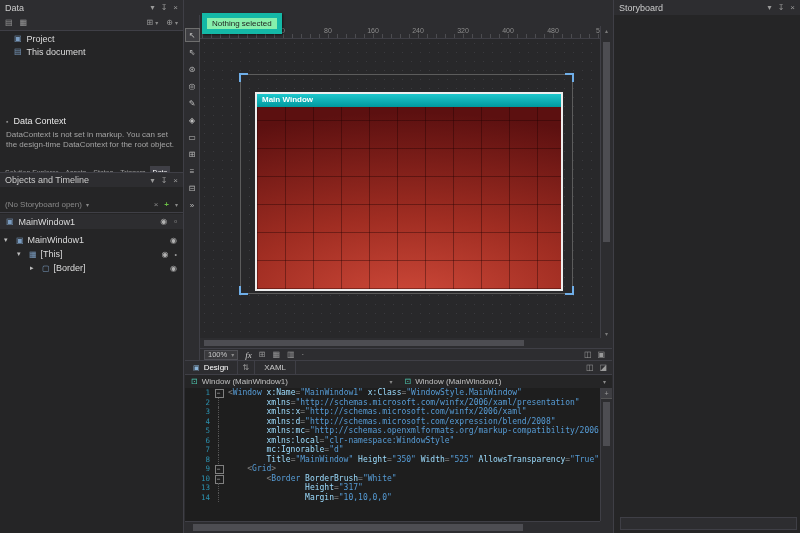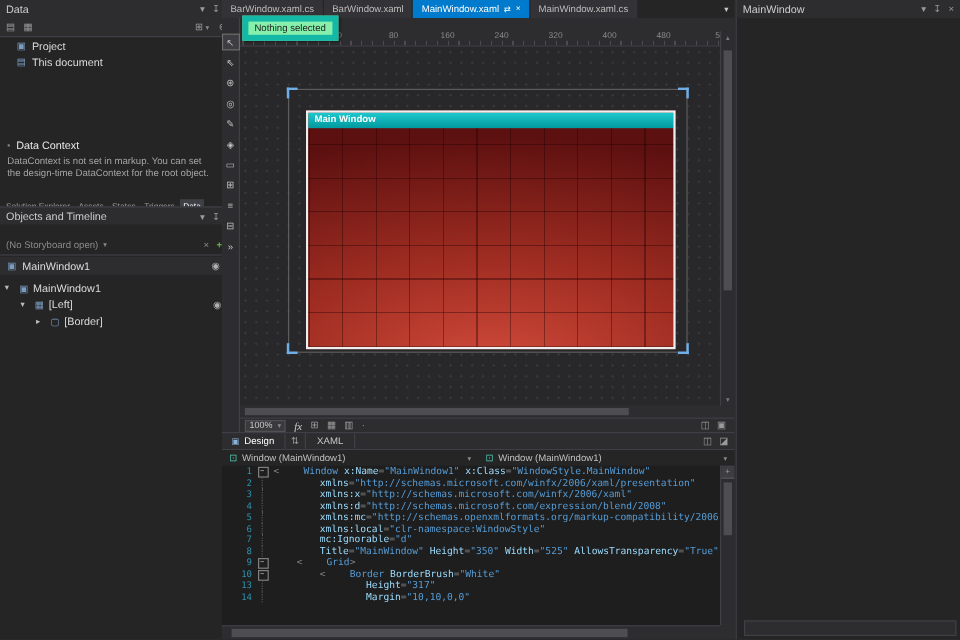--- a/index.html
+++ b/index.html
@@ -5,21 +5,21 @@
   *{margin:0;padding:0;box-sizing:border-box;}
   html,body{width:800px;height:533px;}
   body{position:relative;background:#2d2d30;font-family:"Liberation Sans",sans-serif;font-size:9px;color:#c8c8c8;overflow:hidden;}
 
   
   .panel-header{position:absolute;left:0;right:0;height:15px;display:flex;align-items:center;padding:0 5px;background:#2d2d30;color:#cccccc;}
   .panel-header .ph-title{flex:1;font-size:9px;}
   .ph-icons{display:flex;gap:6px;color:#9a9a9a;font-size:8px;}
 
   
-  #left-dock{position:absolute;left:0;top:0;width:200px;height:533px;background:#252526;border-right:1px solid #3f3f46;}
+  #left-dock{position:absolute;left:0;top:0;width:184px;height:533px;background:#252526;border-right:1px solid #3f3f46;}
   #data-toolbar{position:absolute;top:15px;left:0;right:0;height:16px;display:flex;align-items:center;padding:0 5px;gap:7px;background:#2d2d30;border-bottom:1px solid #3f3f46;color:#9a9a9a;font-size:8px;}
   #data-toolbar .grp-right{margin-left:auto;display:flex;gap:8px;}
   .mini-btn{display:flex;align-items:center;gap:2px;}
   .mini-btn .dd{font-size:6px;color:#8a8a8a;}
   #data-items{position:absolute;top:32px;left:0;right:0;}
   .data-item{height:13px;display:flex;align-items:center;gap:5px;padding-left:14px;color:#dcdcdc;}
   .data-item .di-icon{color:#7a9cc0;font-size:8px;}
   #data-context-header{position:absolute;top:116px;left:6px;display:flex;gap:5px;align-items:center;color:#e8e8e8;font-size:9px;}
   #data-context-header .bullet{color:#8a8a8a;font-size:7px;}
   #data-context-text{position:absolute;top:130px;left:6px;width:172px;color:#a4a4a4;font-size:8px;line-height:10px;}
@@ -100,21 +100,21 @@
   .nav-half .chev{margin-left:auto;color:#8a8a8a;font-size:6px;}
 
   #code{position:absolute;top:388px;left:0;right:12px;bottom:12px;background:#1e1e1e;overflow:hidden;font-family:"DejaVu Sans Mono","Liberation Mono",monospace;font-size:8px;}
   .cl{display:flex;height:9.5px;line-height:9.5px;white-space:pre;}
   .ln{width:28px;text-align:right;padding-right:3px;color:#2b91af;flex:none;font-size:7.5px;}
   .fold{width:11px;flex:none;position:relative;}
   .fold.start::before{content:"";position:absolute;left:2px;top:1px;width:7px;height:7px;border:1px solid #808080;background:#1e1e1e;}
   .fold.start::after{content:"\2212";position:absolute;left:2px;top:2px;width:7px;font-size:6px;line-height:6px;text-align:center;color:#c0c0c0;}
   .fold.guide::before{content:"";position:absolute;left:5px;top:0;bottom:0;border-left:1px dotted #555555;}
   .codeline{flex:1;overflow:hidden;padding-left:4px;}
-  .c-p{color:#808080;} .c-t{color:#569cd6;margin-left:20px;} .c-a{color:#9cdcfe;} .c-s{color:#569cd6;} .c-n{color:#d4d4d4;}
+  .c-p{color:#808080;} .c-t{color:#569cd6;} .c-a{color:#9cdcfe;} .c-s{color:#569cd6;} .c-n{color:#d4d4d4;}
 
   #code-vscroll{position:absolute;top:388px;right:0;width:12px;bottom:12px;background:#2d2d30;border-left:1px solid #3f3f46;}
   #code-vscroll .grip{position:absolute;top:0;left:0;right:0;height:11px;background:#3e3e42;border-bottom:1px solid #555;display:flex;align-items:center;justify-content:center;font-size:7px;color:#9a9a9a;}
   #code-vscroll .thumb{position:absolute;left:2px;right:2px;top:14px;height:44px;background:#4d4d52;}
   #code-hscroll{position:absolute;left:0;right:12px;bottom:0;height:12px;background:#2d2d30;border-top:1px solid #3f3f46;}
   #code-hscroll .thumb{position:absolute;top:2px;height:7px;left:8px;width:330px;background:#4d4d52;}
   #scroll-corner{position:absolute;right:0;bottom:0;width:12px;height:12px;background:#2d2d30;}
 
   #tooltip{position:absolute;left:17px;top:13px;background:#86efac;color:#1e1e1e;border:5px solid #14b8a6;font-size:8px;padding:1px 5px;z-index:40;box-shadow:1px 1px 2px rgba(0,0,0,0.5);white-space:nowrap;}
 
@@ -209,56 +209,39 @@
         <span class="expander">▾</span>
         <span class="node-icon">▣</span>
         <span class="node-label">MainWindow1</span>
         <span class="row-icons">
           <span>◉</span>
         </span>
       </div>
       <div class="tree-row" style="padding-left: 17px;">
         <span class="expander">▾</span>
         <span class="node-icon">▦</span>
-        <span class="node-label">[Left]</span>
+        <span class="node-label">[This]</span>
         <span class="row-icons">
           <span>◉</span>
           <span class="dot-icon">•</span>
         </span>
       </div>
       <div class="tree-row" style="padding-left: 30px;">
         <span class="expander">▸</span>
         <span class="node-icon">▢</span>
         <span class="node-label">[Border]</span>
         <span class="row-icons">
           <span>◉</span>
         </span>
       </div>
     </div>
 </div>
 
 <div id="center">
 
-  <div id="doc-tab-bar">
-    <div class="doc-tab">
-        <span class="tab-label">BarWindow.xaml.cs</span>
-      </div>
-      <div class="doc-tab">
-        <span class="tab-label">BarWindow.xaml</span>
-      </div>
-      <div class="doc-tab active">
-        <span class="tab-label">MainWindow.xaml</span>
-        <span class="tab-icon">⇄</span>
-        <span class="tab-icon">×</span>
-      </div>
-      <div class="doc-tab">
-        <span class="tab-label">MainWindow.xaml.cs</span>
-      </div>
-      <span class="tab-overflow">▾</span>
-  </div>
 
   <div id="tooltip">Nothing selected</div>
 
   <div id="designer">
     <div id="toolstrip">
         <div class="tool active">↖</div>
         <div class="tool">⇖</div>
         <div class="tool">⊛</div>
         <div class="tool">◎</div>
         <div class="tool">✎</div>
@@ -366,21 +349,21 @@
     <span class="thumb"></span>
   </div>
   <div id="code-hscroll">
     <span class="thumb"></span>
   </div>
   <div id="scroll-corner"></div>
 </div>
 
 <div id="right-dock">
   <div class="panel-header" style="top:0;">
-    <span class="ph-title">MainWindow</span>
+    <span class="ph-title">Storyboard</span>
     <span class="ph-icons">
       <span>▾</span>
       <span>↧</span>
       <span>×</span>
     </span>
   </div>
   <div id="right-inset"></div>
 </div>
 
 </body></html>

